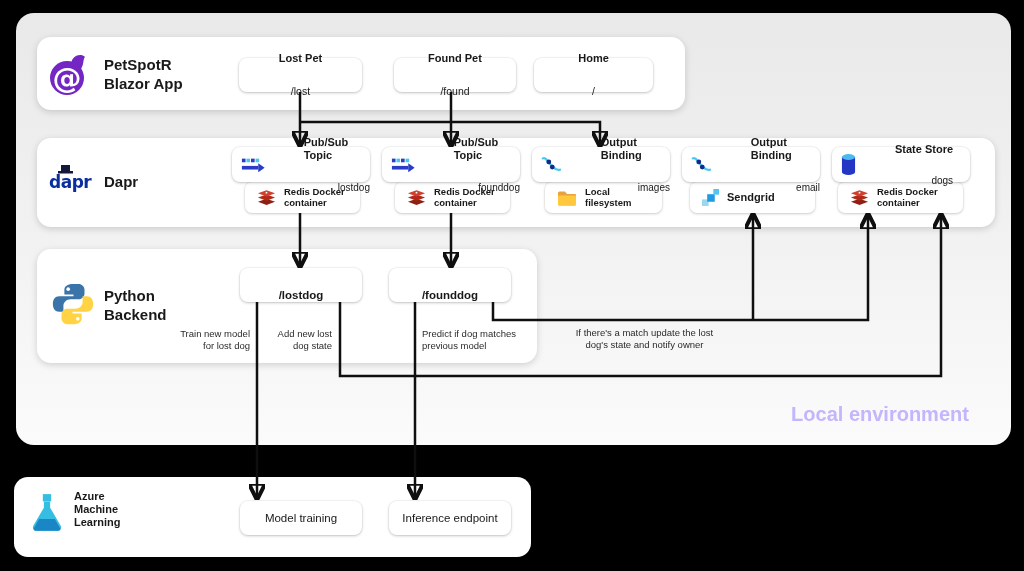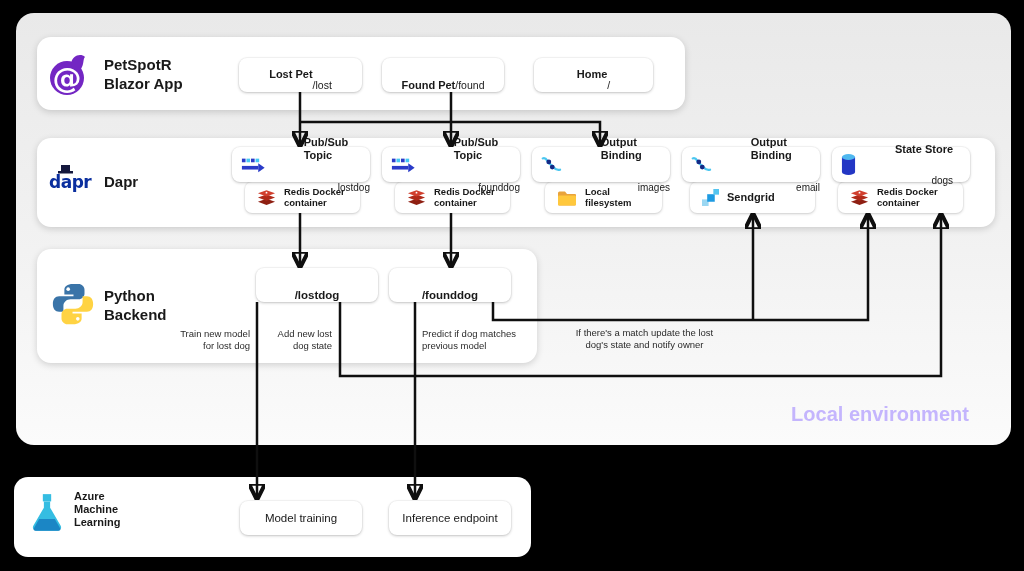--- a/index.html
+++ b/index.html
@@ -14,21 +14,21 @@
   .row-blazor{left:37px;top:37px;width:648px;height:73px;}
   .row-dapr{left:37px;top:138px;width:958px;height:89px;}
   .row-python{left:37px;top:249px;width:500px;height:114px;}
   .row-azure{left:14px;top:477px;width:517px;height:80px;border-radius:14px;}
 
   .rtitle{font-size:15px;font-weight:bold;line-height:1.25;}
   .rtitle.sm{font-size:11px;line-height:1.2;}
 
   .box{position:absolute;background:#fff;border-radius:8px;
        box-shadow:0 1px 3px rgba(0,0,0,.22),0 0 0 1px rgba(0,0,0,.03);
-       display:flex;flex-direction:row;align-items:center;justify-content:center;}
+       display:flex;flex-direction:column;align-items:center;justify-content:center;}
   .box .lbl{font-size:11px;font-weight:600;line-height:1.2;}
   .mono{font-family:Liberation Sans, sans-serif;margin-top:20px;}
   .box .path{font-size:10.5px;line-height:1.2;}
 
   .cbox{position:absolute;background:#fff;border-radius:8px;
         box-shadow:0 1px 3px rgba(0,0,0,.22),0 0 0 1px rgba(0,0,0,.03);
         display:flex;align-items:center;padding-left:9px;gap:7px;box-sizing:border-box;z-index:3;}
   .cbox .clbl{font-size:11px;font-weight:600;line-height:1.15;padding-left:32px;}
   .cbox .cname{font-size:10px;line-height:1.1;text-align:right;}
 
@@ -65,21 +65,21 @@
     <path d="M25 12 C26 3 35 1 39 5 C37 7 38 11 36 15 C34 20 29 21 26 19 Z" fill="#7326c3"></path>
     <text x="21" y="36" font-size="29" font-weight="bold" fill="#ffffff" text-anchor="middle" font-family="DejaVu Sans">@</text>
   </svg>
   <div class="abs rtitle preline" style="left:104px;top:56px;z-index:3">PetSpotR
 Blazor App</div>
 
   <div class="box" style="left:239px;top:58px;width:123px;height:34px;">
     <div class="lbl">Lost Pet</div>
     <div class="path mono">/lost</div>
   </div>
-  <div class="box" style="left:382px;top:58px;width:122px;height:34px;align-items:flex-end;">
+  <div class="box" style="left:394px;top:58px;width:122px;height:34px;">
     <div class="lbl">Found Pet</div>
     <div class="path mono">/found</div>
   </div>
   <div class="box" style="left:534px;top:58px;width:119px;height:34px;">
     <div class="lbl">Home</div>
     <div class="path mono">/</div>
   </div>
 
   <svg class="abs" style="left:48px;top:162px;z-index:3" width="46" height="30" viewBox="0 0 46 30">
     <text x="1" y="26" font-family="DejaVu Sans" font-weight="bold" font-size="17" fill="#0a2e9e" letter-spacing="-0.5">dapr</text>
@@ -201,21 +201,21 @@
 
   <svg class="abs" style="left:50px;top:280px;z-index:3" width="46" height="48" viewBox="0 0 48 48">
     <path d="M24 3 c-6 0 -9 2.6 -9 6 v5 h9.5 v2 H9.5 C5.4 16 3 19 3 24 s2.4 8 6.5 8 H14 v-6 c0 -4 3.4 -7 7.5 -7 H30 c3.3 0 6 -2.7 6 -6 V9 c0 -3.4 -3 -6 -6 -6 h-6 z" fill="#3a74a8"></path>
     <circle cx="19" cy="8.5" r="1.9" fill="#fff"></circle>
     <path d="M24 45 c6 0 9 -2.6 9 -6 v-5 h-9.5 v-2 H38.5 c4.1 0 6.5 -3 6.5 -8 s-2.4 -8 -6.5 -8 H34 v6 c0 4 -3.4 7 -7.5 7 H18 c-3.3 0 -6 2.7 -6 6 v4 c0 3.4 3 6 6 6 h6 z" fill="#ffd343"></path>
     <circle cx="29" cy="39.5" r="1.9" fill="#fff"></circle>
   </svg>
   <div class="abs rtitle preline" style="left:104px;top:287px;z-index:3">Python
 Backend</div>
 
-  <div class="box" style="left:256px;top:268px;width:122px;height:34px;">
+  <div class="box" style="left:240px;top:268px;width:122px;height:34px;">
     <div class="endpoint mono">/lostdog</div>
   </div>
   <div class="box" style="left:389px;top:268px;width:122px;height:34px;">
     <div class="endpoint mono">/founddog</div>
   </div>
 
   <div class="ann preline" style="left:156px;top:328px;width:94px;text-align:right;z-index:3">Train new model
 for lost dog</div>
   <div class="ann preline" style="left:248px;top:328px;width:84px;text-align:right;z-index:3">Add new lost
 dog state</div>

